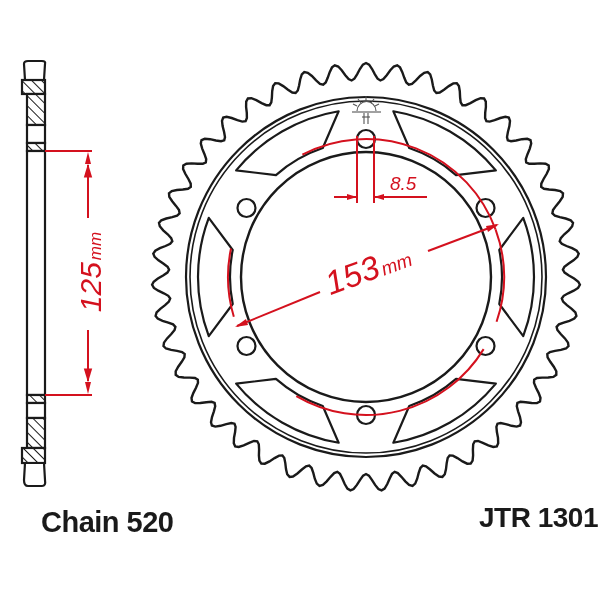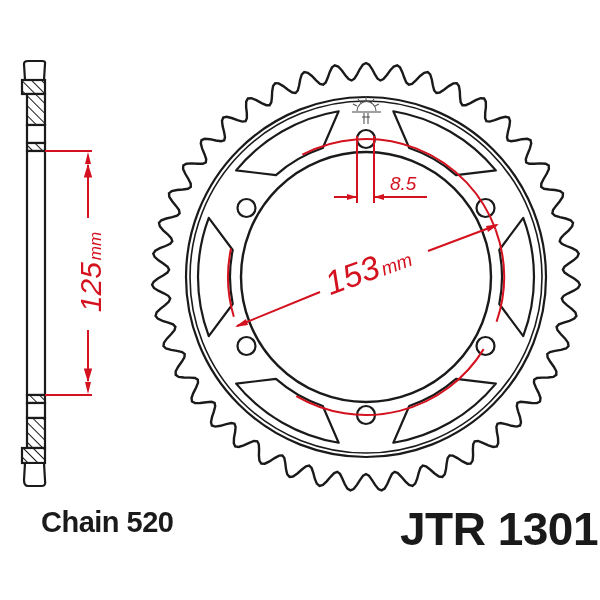--- a/index.html
+++ b/index.html
@@ -1,20 +1,20 @@
 <!DOCTYPE html>
 <html><head>
 <meta charset="utf-8">
 <style>
   html, body { margin: 0; padding: 0; background: #ffffff; }
   body { width: 600px; height: 600px; position: relative; overflow: hidden; font-family: "Liberation Sans", sans-serif; }
   #stage { position: absolute; left: 0; top: 0; width: 600px; height: 600px; }
   .label-bottom { position: absolute; top: 506px; font-family: "Liberation Sans", sans-serif; font-weight: bold; color: #1a1a1a; letter-spacing: -0.5px; }
   #chain-label { left: 5px; font-size: 29px; margin-left: 36px; }
-  #part-label { right: 2px; font-size: 46px; top: 502px; }
+  #part-label { right: 2px; font-size: 28px; top: 502px; }
   .svg-text { font-family: "Liberation Sans", sans-serif; font-style: italic; fill: #d4111e; }
 </style>
 </head>
 <body>
 
 <div id="stage">
 <svg width="600" height="600" viewBox="0 0 600 600" xmlns="http://www.w3.org/2000/svg">
   <defs>
     <pattern id="hatch" patternUnits="userSpaceOnUse" width="7" height="7" patternTransform="rotate(-45)">
       <rect width="7" height="7" fill="#fff"></rect>

